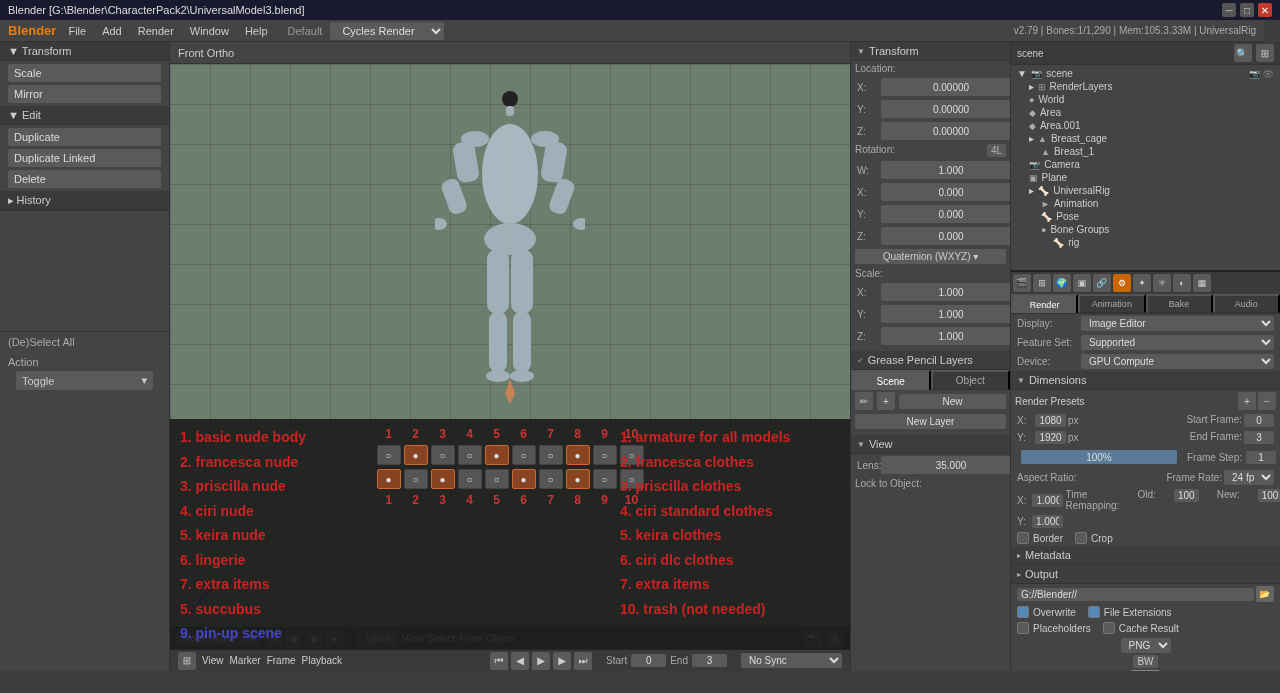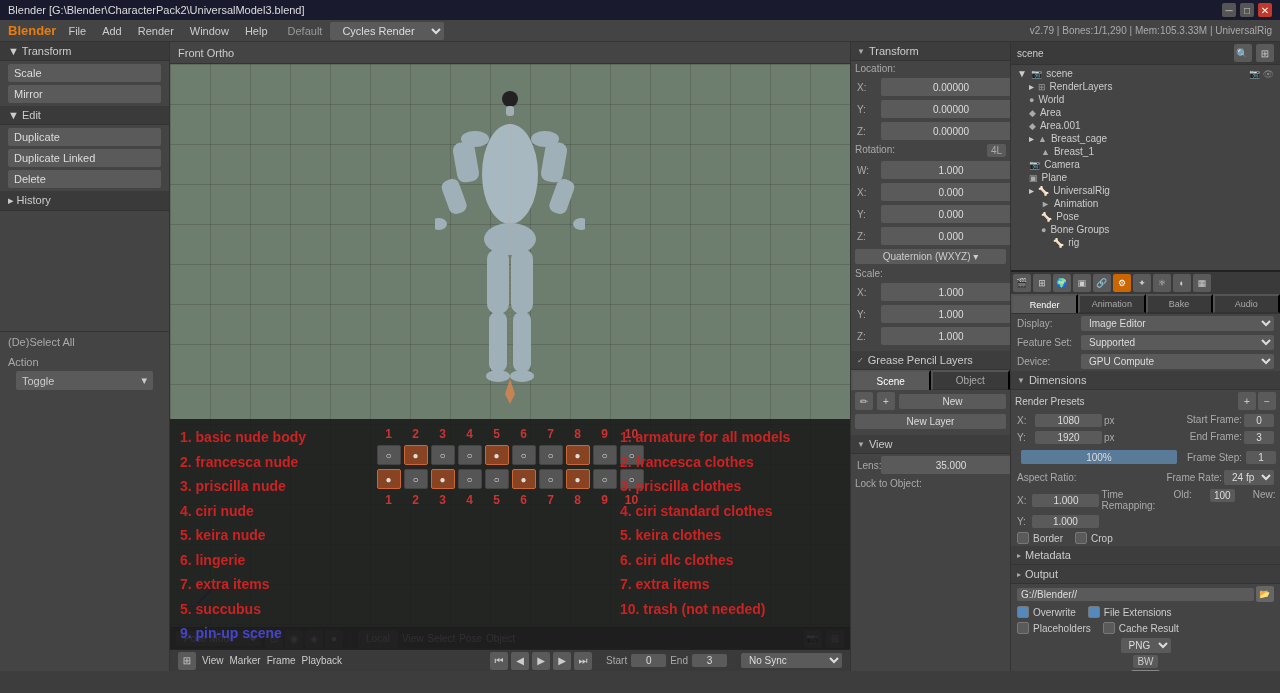--- a/index.html
+++ b/index.html
@@ -176,21 +176,21 @@
       display: flex; align-items: center; gap: 4px; padding: 2px 6px; font-size: 10px;
     }
     .cb { width: 12px; height: 12px; background: #5a5a5a; border: 1px solid #777; border-radius: 2px; cursor: pointer; }
     .cb.checked { background: #5588bb; }
 
     
     .res-row {
       display: flex; align-items: center; padding: 2px 6px; gap: 2px; font-size: 10px;
     }
     .res-label { color: #aaa; min-width: 16px; }
-    .res-input { width: 67px; background: #5a5a5a; border: none; color: #ddd; padding: 1px 4px; border-radius: 2px; font-size: 10px; text-align: center; }
+    .res-input { width: 31px; background: #5a5a5a; border: none; color: #ddd; padding: 1px 4px; border-radius: 2px; font-size: 10px; text-align: center; }
     .res-unit { color: #aaa; font-size: 10px; }
 
     
     .pct-bar {
       height: 14px;
       background: #5a5a5a;
       border-radius: 2px;
       margin: 2px 6px;
       display: flex; align-items: center; justify-content: center;
       font-size: 10px; color: #ddd;
@@ -292,21 +292,21 @@
       position: absolute; bottom: 0; left: 0; right: 0; height: 22px;
       background: #3a3a3a;
       display: flex; align-items: center; padding: 0 8px; gap: 6px;
       border-top: 1px solid #222;
       z-index: 50;
     }
     .tl-input { width: 35px; background: #5a5a5a; border: none; color: #ddd; padding: 1px 4px; border-radius: 2px; font-size: 10px; text-align: center; }
 
     
     #info-bar {
-      position: absolute; top: 20px; left: 0; right: 0; height: 22px;
+      position: absolute; top: 20px; left: 0; right: 16px; height: 22px;
       background: #444;
       display: flex; align-items: center; padding: 0 8px; gap: 8px;
       border-bottom: 1px solid #333;
       z-index: 99;
     }
     .info-logo { color: #e87d0d; font-weight: bold; font-size: 13px; }
     .info-menu { color: #ccc; font-size: 11px; cursor: pointer; padding: 2px 4px; }
     .info-right { margin-left: auto; display: flex; gap: 8px; align-items: center; color: #aaa; font-size: 10px; }
     .engine-dropdown {
       background: #5a5a5a; border: none; color: #ddd;

